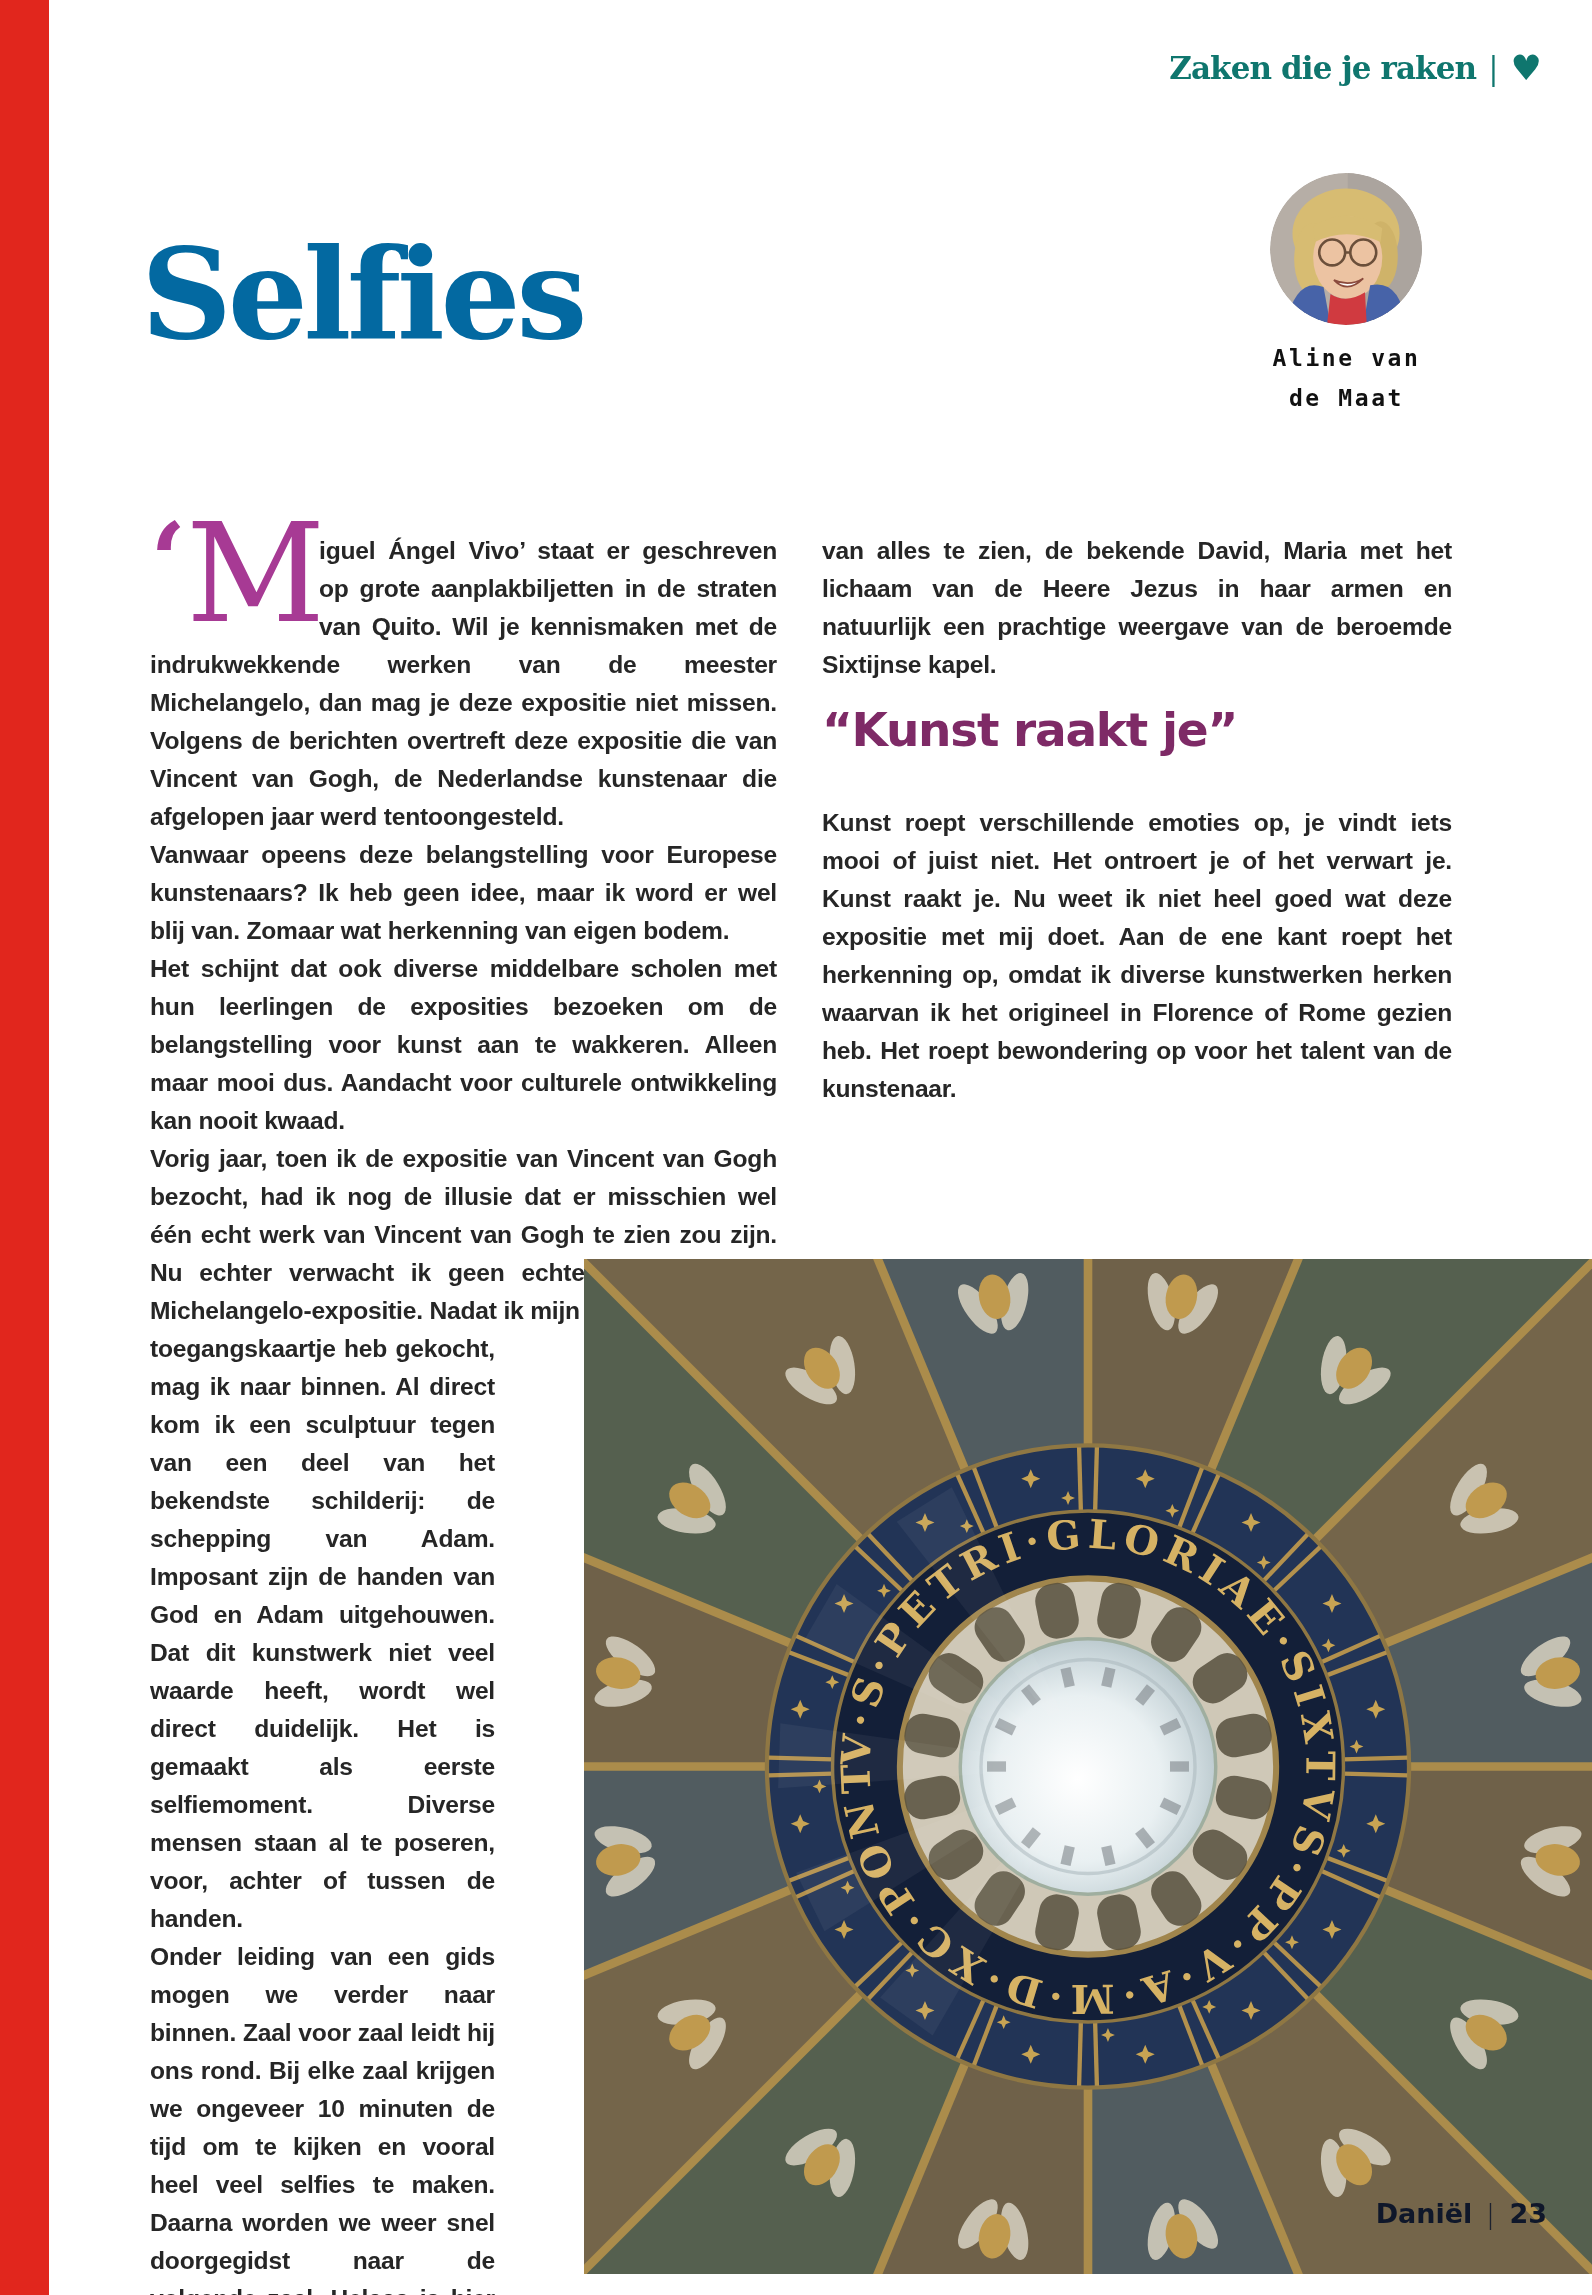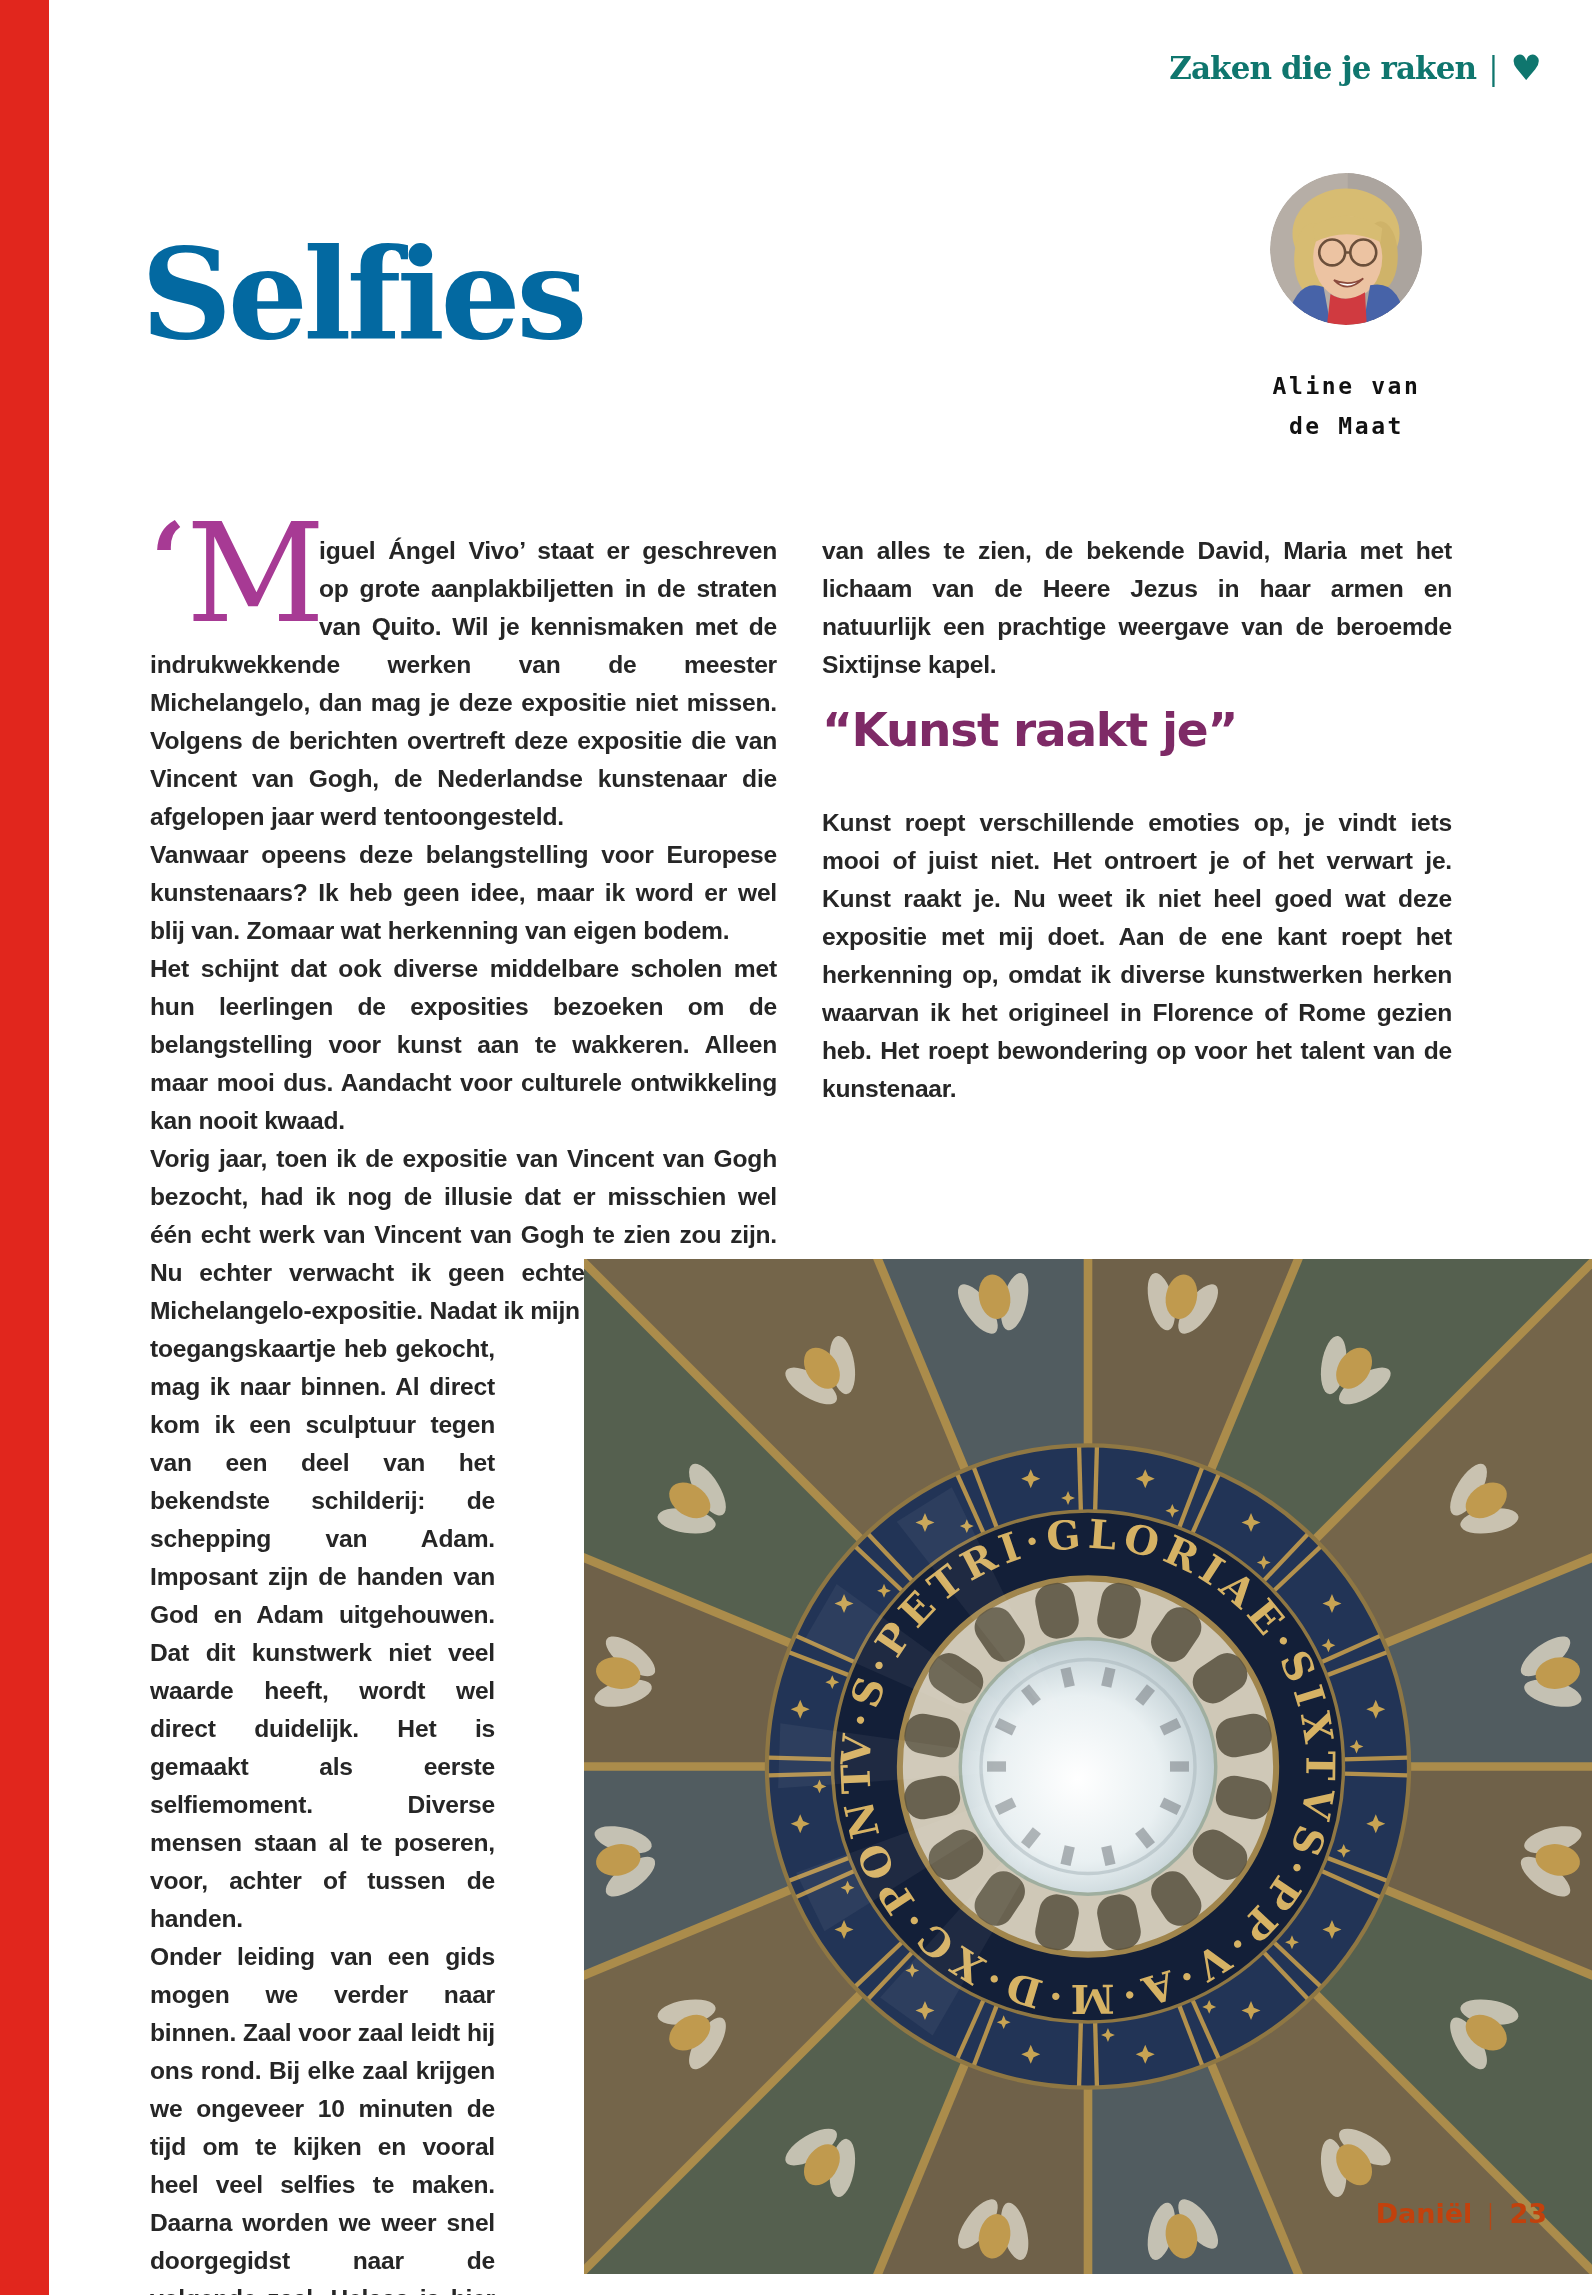--- a/index.html
+++ b/index.html
@@ -11,39 +11,39 @@
           font-size:31px;color:#0f766e;letter-spacing:-0.9px;}
   .header .bar{font-weight:bold;transform:scaleX(.7);}
   .header .heart{font-family:"DejaVu Sans",sans-serif;font-size:35px;line-height:1;}
   .title{position:absolute;left:141px;top:231px;
          font-family:"DejaVu Serif","Liberation Serif",serif;font-weight:bold;
          font-size:126px;line-height:1;color:#0369a1;letter-spacing:-4.3px;}
   .avatar-wrap{position:absolute;left:1270px;top:173px;width:152px;height:152px;}
   .avatar-wrap svg{display:block;border-radius:50%;}
   .author{position:absolute;left:1217px;top:338px;width:259px;text-align:center;
           font-family:"DejaVu Sans Mono","Liberation Mono",monospace;font-weight:bold;
-          font-size:23px;line-height:40px;color:#111;letter-spacing:2.6px;margin-top:28px;}
+          font-size:23px;line-height:40px;color:#111;letter-spacing:2.6px;}
   .col{position:absolute;top:532px;font-size:24.6px;line-height:38px;color:#262626;
        text-align:justify;letter-spacing:-0.2px;}
   .col p{margin:0;font-weight:bold;}
   .col1{left:150px;width:627px;}
   .col2{left:822px;width:630px;}
   .narrow{width:345px;}
   .dropcap{float:left;width:169px;height:114px;position:relative;}
   .dropcap .q{position:absolute;left:0;top:-22.4px;font-family:"DejaVu Serif",serif;
               font-weight:bold;font-size:104px;line-height:1;color:#a73a94;}
   .dropcap .m{position:absolute;left:36px;top:-26px;font-family:"DejaVu Serif",serif;
               font-size:136px;line-height:1;color:#a73a94;}
   .kicker{font-family:"DejaVu Sans","Liberation Sans",sans-serif;font-weight:bold;
           font-size:47px;line-height:48px;color:#7e2a66;letter-spacing:-1.3px;
           margin:22.4px 0 50px 0 !important;text-align:left;}
   .photo{position:absolute;left:584px;top:1259px;width:1008px;height:1015px;overflow:hidden;}
   .photo svg{display:block;}
   .photo-footer{position:absolute;right:45px;bottom:45px;display:flex;align-items:flex-end;gap:14px;
-                font-family:"DejaVu Sans","Liberation Sans",sans-serif;color:#c2410c;
+                font-family:"DejaVu Sans","Liberation Sans",sans-serif;color:#0f172a;
                 font-size:27px;font-weight:bold;margin-left:8px;}
   .photo-footer .sep{font-weight:normal;opacity:.85;transform:scaleX(.6);}
 </style>
 </head>
 <body>
 
 <div class="page">
   <div class="spine"></div>
 
   <div class="header">

